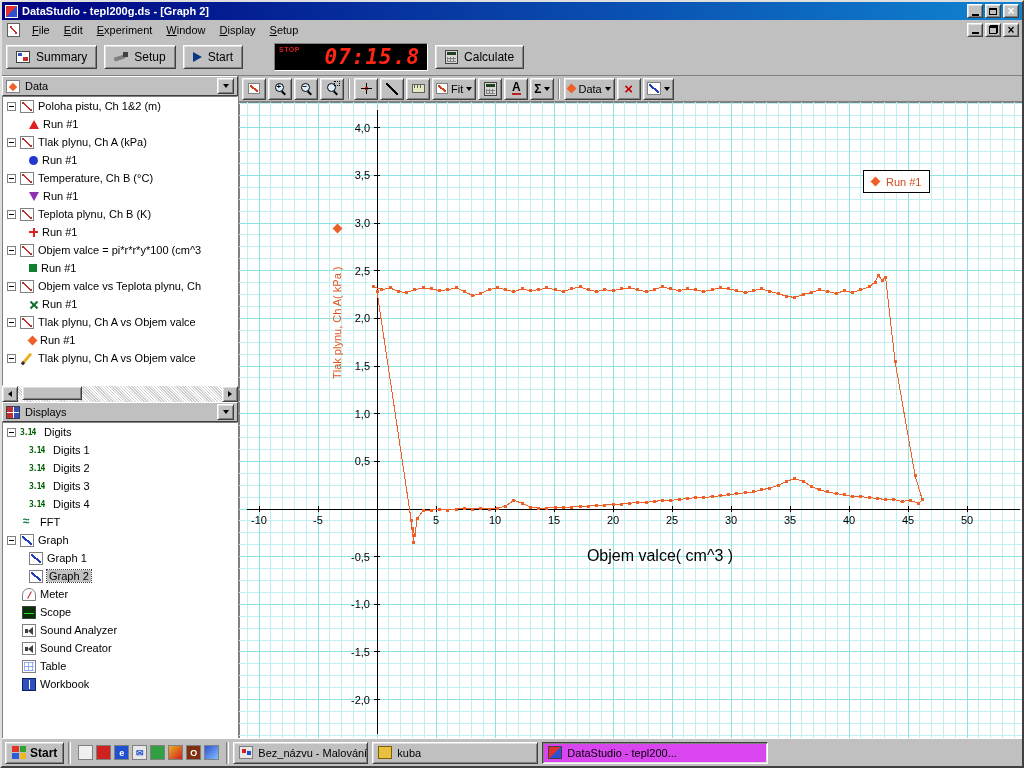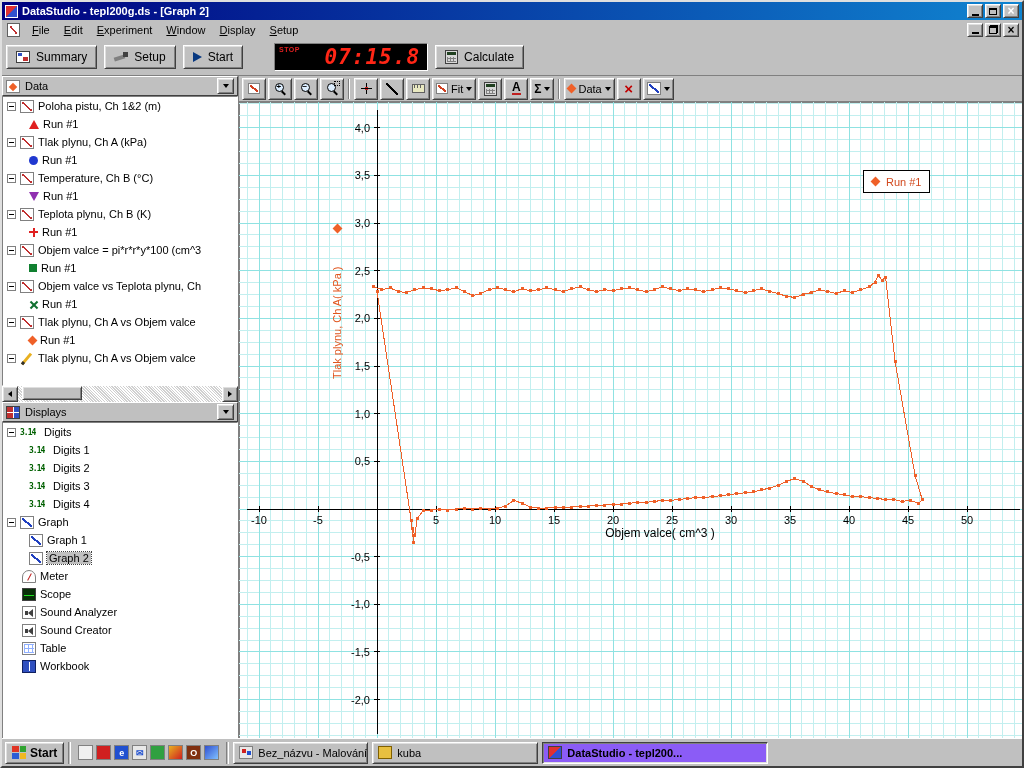--- a/index.html
+++ b/index.html
@@ -137,34 +137,34 @@
   .fitic::before{content:"";position:absolute;inset:1px;background:linear-gradient(to top right,transparent 40%,#d04020 40%,#d04020 60%,transparent 60%)}
   .redx{color:#c00000;font-weight:bold;font-size:15px;line-height:14px}
   .sigma{font-weight:bold;font-size:12px}
   .abold{font-weight:bold;font-size:12px;border-bottom:2px solid #c02020;line-height:11px}
   .gdisplay{position:absolute;left:0;top:26px;right:0;bottom:0;background:#fff;box-shadow:inset 1px 1px 0 #808080}
   .gdisplay svg{position:absolute;left:0;top:0}
   .gdisplay svg text{font-family:"Liberation Sans",sans-serif}
   .legend{position:absolute;left:624px;top:68px;height:23px;background:#fff;border:1px solid #000;display:flex;align-items:center;gap:7px;padding:0 8px;color:#d2491e}
   .ytitle{position:absolute;left:92px;top:138px;width:15px;height:165px;color:#e0551e;writing-mode:vertical-rl;transform:rotate(180deg);font-size:11px;text-align:center}
   .ydiamond{position:absolute;left:95px;top:123px;width:7px;height:7px;background:#ef6028;transform:rotate(45deg)}
-  .xtitle{position:absolute;left:321px;top:424px;width:200px;text-align:center;font-size:12px}
+  .xtitle{position:absolute;left:321px;top:445px;width:200px;text-align:center;font-size:16px}
 
   
   .taskbar{position:absolute;left:0;bottom:0;width:1024px;height:28px;background:#c0c0c0;border-top:1px solid #fff;display:flex;align-items:center;gap:4px;padding:0 3px}
   .startbtn{height:22px;display:flex;align-items:center;gap:4px;padding:0 6px;font-weight:bold;font-size:12px}
   .winflag{width:14px;height:13px;display:grid;grid-template-columns:1fr 1fr;grid-template-rows:1fr 1fr;gap:1px;flex:none}
   .winflag span{display:block}
   .wf1{background:#e03424}.wf2{background:#30a330}.wf3{background:#2b5dd7}.wf4{background:#efb820}
   .ql{display:flex;align-items:center;gap:3px;padding:0 3px}
   .qico{width:15px;height:15px;border:1px solid #808080;display:flex;align-items:center;justify-content:center;font-size:9px;font-weight:bold;color:#fff}
   .tdiv{width:3px;height:22px;border-left:1px solid #808080;border-right:1px solid #fff}
   .taskbtn{height:22px;display:flex;align-items:center;gap:5px;padding:0 5px;font-size:11px;overflow:hidden;white-space:nowrap}
   .taskbtn.w1{width:135px}.taskbtn.w2{width:166px}.taskbtn.w3{width:226px}
-  .taskbtn.active{border-color:#404040 #fff #fff #404040;box-shadow:inset 1px 1px 0 #808080,inset -1px -1px 0 #dfdfdf;background:#8b5cf6;font-weight:bold}
+  .taskbtn.active{border-color:#404040 #fff #fff #404040;box-shadow:inset 1px 1px 0 #808080,inset -1px -1px 0 #dfdfdf;background:#d946ef;font-weight:normal}
   .ticon{width:14px;height:13px;flex:none;position:relative}
   .t-paint{background:#e8e8e8;border:1px solid #808080}
   .t-paint::before{content:"";position:absolute;left:2px;top:2px;width:4px;height:4px;background:#d02020;box-shadow:5px 2px 0 #2050d0}
   .t-folder{background:#e8c040;border:1px solid #806000}
   .t-ds{background:linear-gradient(135deg,#e03030 48%,#3050d0 52%);border:1px solid #404040}
   .tray{margin-left:auto;height:22px;display:flex;align-items:center;gap:4px;padding:0 7px;font-size:11px}
   .tico{width:13px;height:13px;border-radius:2px;flex:none}
   .c1{background:linear-gradient(135deg,#3050d0,#80c0ff)}
   .c2{background:#e8b020}
   .c3{background:#c02020}
@@ -347,20 +347,24 @@
         <span class="ic ic-digits"></span>
         <span class="tlabel">Digits 2</span>
       </div>
       <div class="trow child">
         <span class="ic ic-digits"></span>
         <span class="tlabel">Digits 3</span>
       </div>
       <div class="trow child">
         <span class="ic ic-digits"></span>
         <span class="tlabel">Digits 4</span>
+      </div>
+      <div class="trow leaf">
+        <span class="ic ic-fft"></span>
+        <span class="tlabel">FFT</span>
       </div>
       <div class="trow">
         <span class="tbox"></span>
         <span class="ic ic-graph"></span>
         <span class="tlabel">Graph</span>
       </div>
       <div class="trow child">
         <span class="ic ic-graph"></span>
         <span class="tlabel">Graph 1</span>
       </div>

